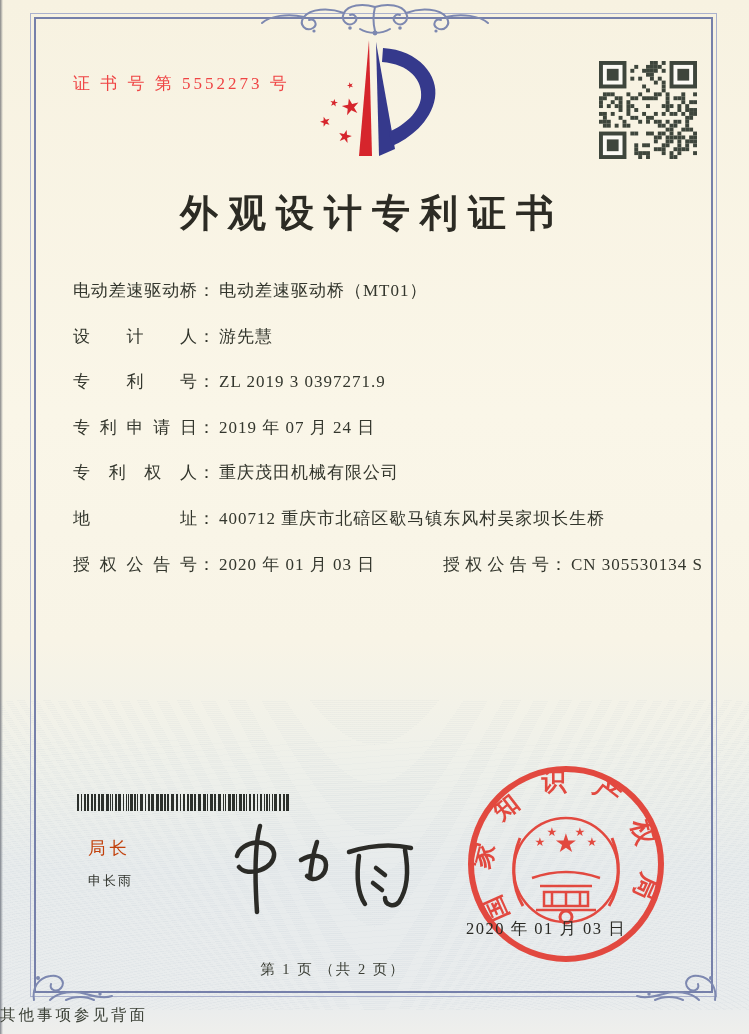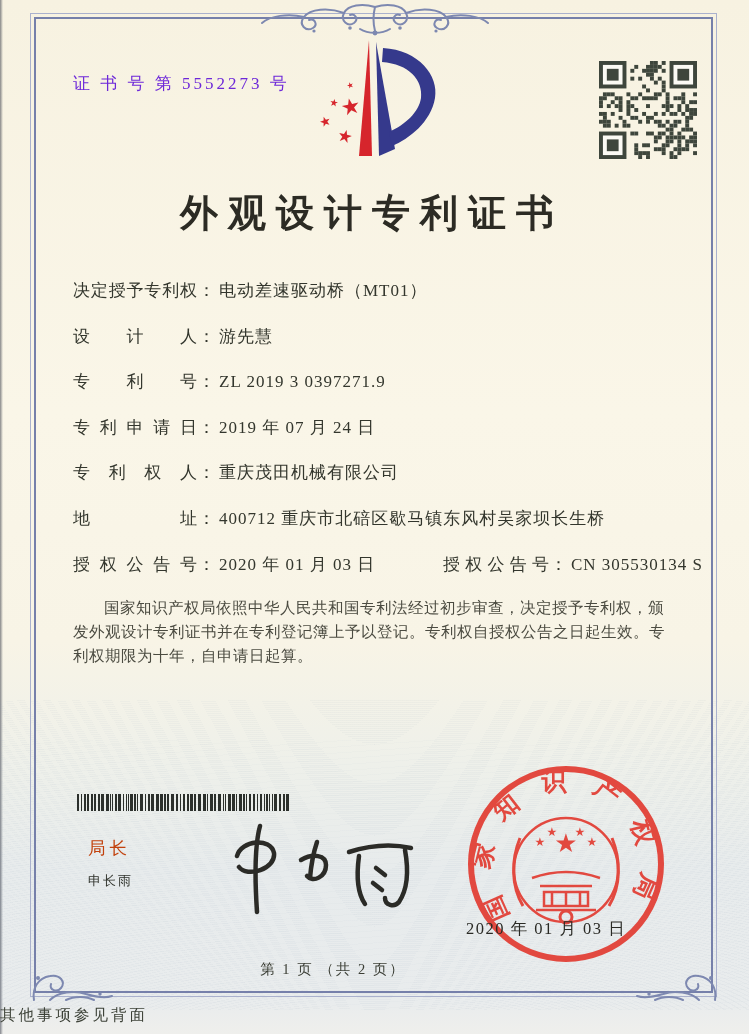--- a/index.html
+++ b/index.html
@@ -10,21 +10,21 @@
   }
   .scan-edge{position:absolute;left:0;top:0;width:3px;height:100%;
     background:linear-gradient(90deg,rgba(40,45,60,.55),rgba(40,45,60,0));}
   .wave-band{position:absolute;left:0;top:700px;width:749px;height:310px;pointer-events:none;opacity:.55;
     background:repeating-radial-gradient(ellipse 900px 260px at 50% 115%,rgba(130,150,175,.10) 0 2px,rgba(0,0,0,0) 2px 7px);}
   .wave-band2{position:absolute;left:0;top:740px;width:749px;height:270px;pointer-events:none;opacity:.4;
     background:repeating-linear-gradient(176deg,rgba(140,160,180,.08) 0 1px,rgba(0,0,0,0) 1px 6px);}
   .frame-outer{position:absolute;left:30px;top:13px;width:687px;height:984px;border:1px solid #aab1cd;box-sizing:border-box;}
   .frame-inner{position:absolute;inset:3px;border:2px solid #7680aa;}
   .ornament{position:absolute;pointer-events:none;}
-  .cert-no{position:absolute;left:73px;top:72px;font-size:17px;letter-spacing:3px;color:#6d28d9;}
+  .cert-no{position:absolute;left:73px;top:72px;font-size:17px;letter-spacing:3px;color:#ef4444;}
   .logo{position:absolute;left:293px;top:36px;}
   .qr{position:absolute;left:599px;top:61px;}
   .title{position:absolute;left:0;top:188px;width:744px;text-align:center;
     font-size:38px;font-weight:700;letter-spacing:10px;color:#2c2b24;}
   .field{position:absolute;left:73px;font-size:17px;color:#33362d;white-space:nowrap;}
   .flabel{display:inline-block;width:124px;text-align:justify;text-align-last:justify;vertical-align:bottom;}
   .fcolon{display:inline-block;margin:0 4px 0 1px;}
   .fvalue{letter-spacing:1px;}
   .grant2{position:absolute;left:370px;top:0;font-size:17px;white-space:nowrap;}
   .grant2 .flabel{width:106px;}
@@ -296,21 +296,21 @@
     <rect x="76" y="4" width="20" height="20" fill="#fbfaf4"></rect>
     <rect x="80" y="8" width="12" height="12" fill="#3e463c"></rect>
     <rect x="0" y="72" width="28" height="28" fill="#3e463c"></rect>
     <rect x="4" y="76" width="20" height="20" fill="#fbfaf4"></rect>
     <rect x="8" y="80" width="12" height="12" fill="#3e463c"></rect>
   </svg>
 
 <div class="title">外观设计专利证书</div>
 
 <div class="field" style="top:279px">
-  <span class="flabel">决定授予专利权</span><span class="fcolon">：</span><span class="fvalue">电动差速驱动桥（MT01）</span>
+  <span class="flabel">电动差速驱动桥</span><span class="fcolon">：</span><span class="fvalue">电动差速驱动桥（MT01）</span>
 </div>
 <div class="field" style="top:325px">
   <span class="flabel">设计人</span><span class="fcolon">：</span><span class="fvalue">游先慧</span>
 </div>
 <div class="field" style="top:370px">
   <span class="flabel">专利号</span><span class="fcolon">：</span><span class="fvalue">ZL 2019 3 0397271.9</span>
 </div>
 <div class="field" style="top:416px">
   <span class="flabel">专利申请日</span><span class="fcolon">：</span><span class="fvalue">2019 年 07 月 24 日</span>
 </div>
@@ -322,21 +322,20 @@
 </div>
 
 <div class="field" style="top:553px;width:640px">
   <span class="flabel">授权公告号</span><span class="fcolon">：</span><span class="fvalue">2020 年 01 月 03 日</span>
   <span class="grant2">
     <span class="flabel">授权公告号</span><span class="fcolon">：</span><span class="fvalue">CN 305530134 S</span>
   </span>
 </div>
 
 <div class="paras">
-  <p>国家知识产权局依照中华人民共和国专利法经过初步审查，决定授予专利权，颁发外观设计专利证书并在专利登记簿上予以登记。专利权自授权公告之日起生效。专利权期限为十年，自申请日起算。</p>
 </div>
 
 <svg class="barcode" id="barcode" width="214" height="17" viewBox="0 0 214 17">
     <rect x="0" y="0" width="2" height="17" fill="#2c302c"></rect>
     <rect x="4" y="0" width="1" height="17" fill="#2c302c"></rect>
     <rect x="7" y="0" width="2" height="17" fill="#2c302c"></rect>
     <rect x="10" y="0" width="2" height="17" fill="#2c302c"></rect>
     <rect x="14" y="0" width="2" height="17" fill="#2c302c"></rect>
     <rect x="17" y="0" width="2" height="17" fill="#2c302c"></rect>
     <rect x="21" y="0" width="2" height="17" fill="#2c302c"></rect>

